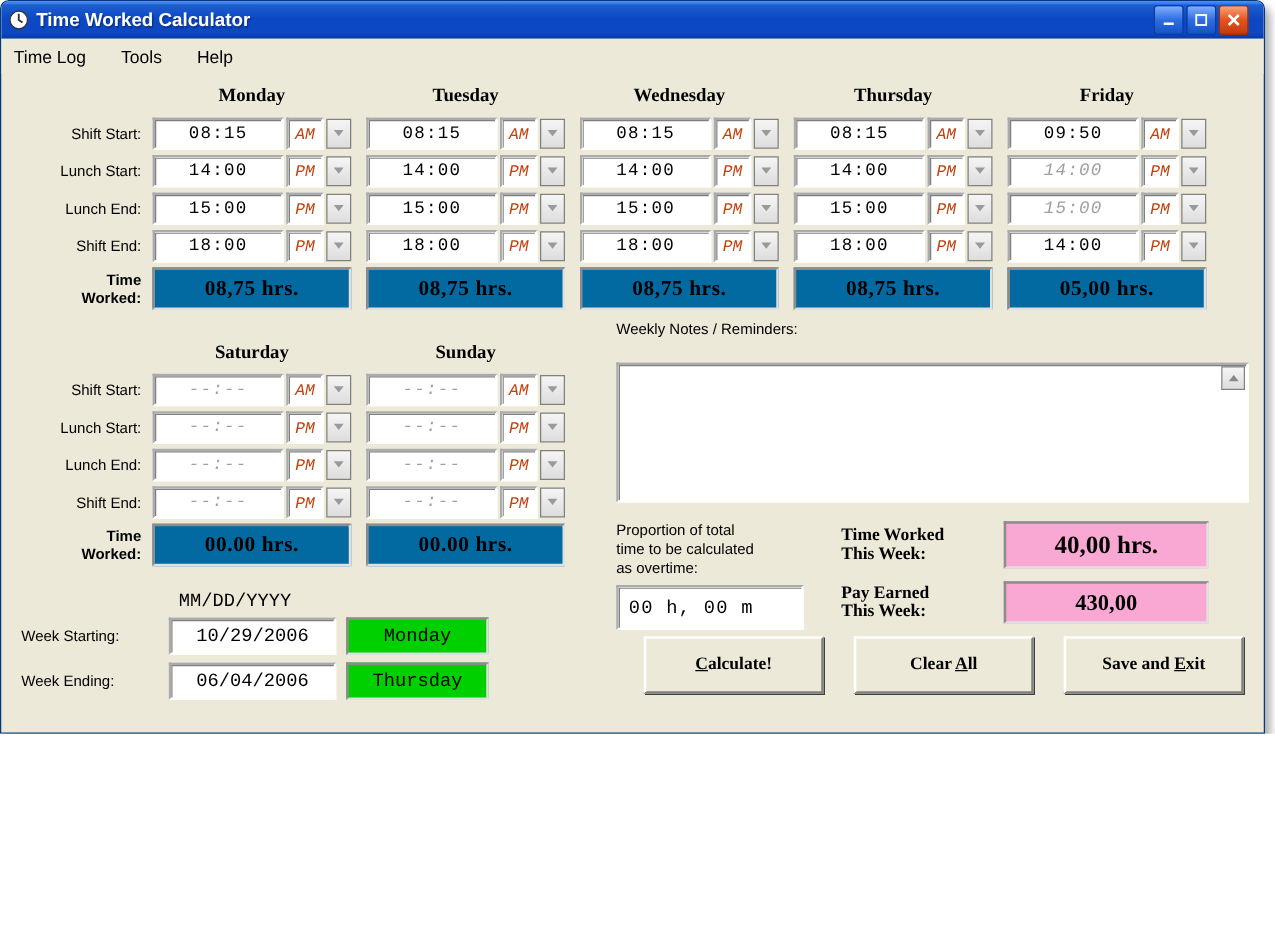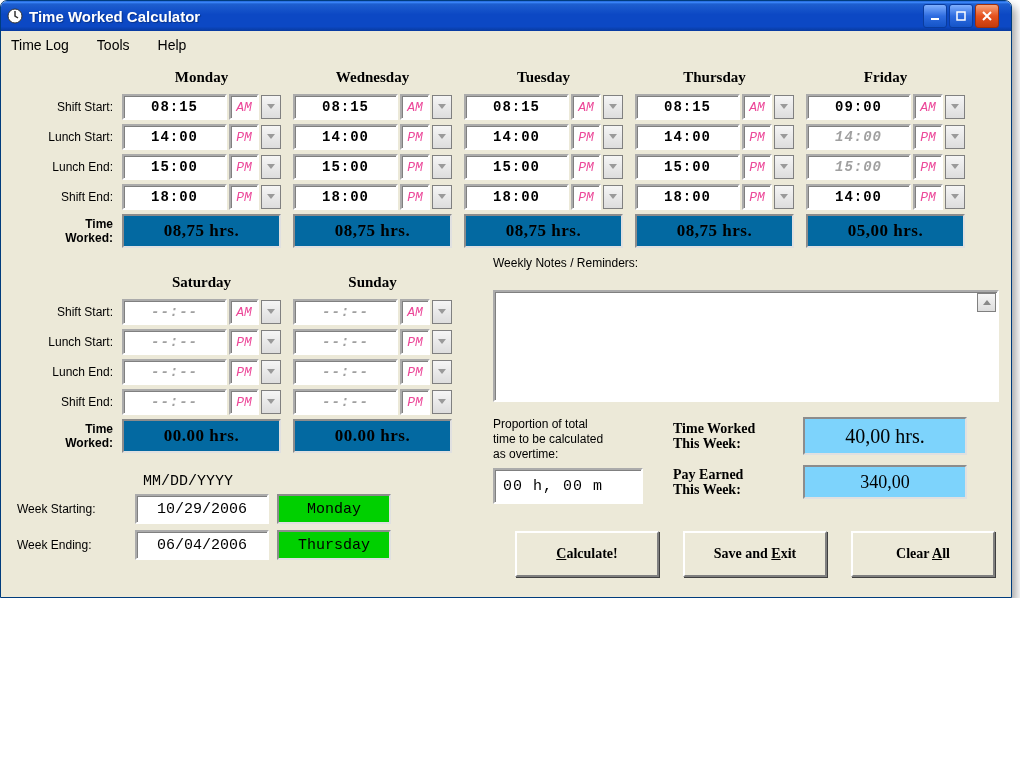--- a/index.html
+++ b/index.html
@@ -98,30 +98,29 @@
   .timebox {
     flex: 1;
     height: 22px;
     background: #fff;
     border: 2px inset #fff;
     box-shadow: inset 1px 1px 0 #808080;
     font-family: "Courier New", monospace;
     font-size: 14px;
     display: flex; align-items: center; justify-content: center;
     letter-spacing: 1px;
-    font-weight: bold;
   }
   .timebox.dis { color: #A0A0A0; font-style: italic;}
   .ampm {
     width: 26px; height: 22px;
     border: 2px inset #fff;
     box-shadow: inset 1px 1px 0 #808080;
     background: #fff;
     font-family: "Courier New", monospace;
-    font-size: 13px; font-style: italic; color: #ec4899;
+    font-size: 13px; font-style: italic; color: #c2410c;
     display: flex; align-items: center; justify-content: center;
   }
   .ddbtn {
     width: 18px; height: 22px;
     border: 1px solid #808080;
     background: linear-gradient(to bottom,#F5F5F5,#DDDDDD);
     display: flex; align-items: center; justify-content: center;
   }
   .ddbtn svg { fill: #9A9A9A; }
   
@@ -167,23 +166,23 @@
     font-family: "Courier New", monospace;
     font-size: 15px;
     display: flex; align-items: center; padding: 16px 8px;
     letter-spacing: 1px;
     box-sizing: border-box;
   }
   .tot-row { display: flex; align-items: center; gap: 10px; margin-bottom: 10px;}
   .tot-row .lbl { width: 120px; font-family: "Comic Sans MS", cursive; font-weight: bold; font-size: 14px; line-height: 15px;}
   .tot-row .val {
     width: 160px; height: 34px;
-    background: #7dd3fc;
+    background: #f9a8d4;
     border: 2px inset #E0E0E0;
-    font-family: "Comic Sans MS", cursive; font-weight: normal; font-size: 20px;
+    font-family: "Comic Sans MS", cursive; font-weight: bold; font-size: 20px;
     display: flex; align-items: center; justify-content: center;
   }
   .tot-row .val.small { font-size: 18px; height: 30px;}
   
   .weekblock { margin-top: 18px; margin-left: 4px;}
   .weekblock .hdr {
     font-family: "Courier New", monospace; font-size: 15px;
     margin-left: 126px; margin-bottom: 4px;
   }
   .wrow { display: flex; align-items: center; gap: 8px; margin-bottom: 6px;}
@@ -196,21 +195,21 @@
     display: flex; align-items: center; justify-content: center;
   }
   .wrow .daybox {
     width: 110px; height: 26px;
     background: #00D000;
     border: 2px inset #E0E0E0;
     font-family: "Courier New", monospace; font-size: 15px;
     display: flex; align-items: center; justify-content: center;
   }
   
-  .actions { display: flex; gap: 24px; margin-top: 22px; justify-content: flex-end; padding-right: 4px;}
+  .actions { display: flex; gap: 24px; justify-content: flex-end; padding-right: 4px;}
   .btn {
     min-width: 140px; height: 42px;
     background: #ECE9D8;
     border: 2px solid #808080;
     border-top-color: #fff; border-left-color: #fff;
     box-shadow: 1px 1px 0 #404040;
     display: flex; align-items: center; justify-content: center;
     font-family: "Comic Sans MS", cursive; font-weight: bold; font-size: 14px;
     cursor: default;
   }
@@ -259,22 +258,22 @@
     <span>Time Log</span>
     <span>Tools</span>
     <span>Help</span>
   </div>
 
   <div class="client">
 
     <div class="days-top" id="days-top">
         <div></div>
         <div class="day-header">Monday</div>
+        <div class="day-header">Tuesday</div>
         <div class="day-header">Wednesday</div>
-        <div class="day-header">Tuesday</div>
         <div class="day-header">Thursday</div>
         <div class="day-header">Friday</div>
         <div class="rowlabel">Shift Start:</div>
         <div class="timewrap">
           <div class="timebox">08:15</div>
           <div class="ampm">AM</div>
           <div class="ddbtn">
             <svg width="8" height="8">
               <path d="M0 1 L4 6 L8 1 Z"></path>
             </svg>
@@ -301,21 +300,21 @@
         <div class="timewrap">
           <div class="timebox">08:15</div>
           <div class="ampm">AM</div>
           <div class="ddbtn">
             <svg width="8" height="8">
               <path d="M0 1 L4 6 L8 1 Z"></path>
             </svg>
           </div>
         </div>
         <div class="timewrap">
-          <div class="timebox">09:00</div>
+          <div class="timebox">09:50</div>
           <div class="ampm">AM</div>
           <div class="ddbtn">
             <svg width="8" height="8">
               <path d="M0 1 L4 6 L8 1 Z"></path>
             </svg>
           </div>
         </div>
         <div class="rowlabel">Lunch Start:</div>
         <div class="timewrap">
           <div class="timebox">14:00</div>
@@ -589,33 +588,33 @@
                 <div>Time Worked</div>
                 <div>This Week:</div>
               </div>
               <div class="val">40,00 hrs.</div>
             </div>
             <div class="tot-row">
               <div class="lbl">
                 <div>Pay Earned</div>
                 <div>This Week:</div>
               </div>
-              <div class="val small">340,00</div>
+              <div class="val small">430,00</div>
             </div>
           </div>
         </div>
 
         <div class="actions">
           <div class="btn">
               <span><u class="mn">C</u><span>alculate!</span></span>
             </div>
           <div class="btn">
+              <span>Clear <u class="mn">A</u>ll</span>
+            </div>
+          <div class="btn">
               <span>Save and <u class="mn">E</u>xit</span>
-            </div>
-          <div class="btn">
-              <span>Clear <u class="mn">A</u>ll</span>
             </div>
         </div>
       </div>
     </div>
 
   </div>
 </div>
 
 </body></html>

